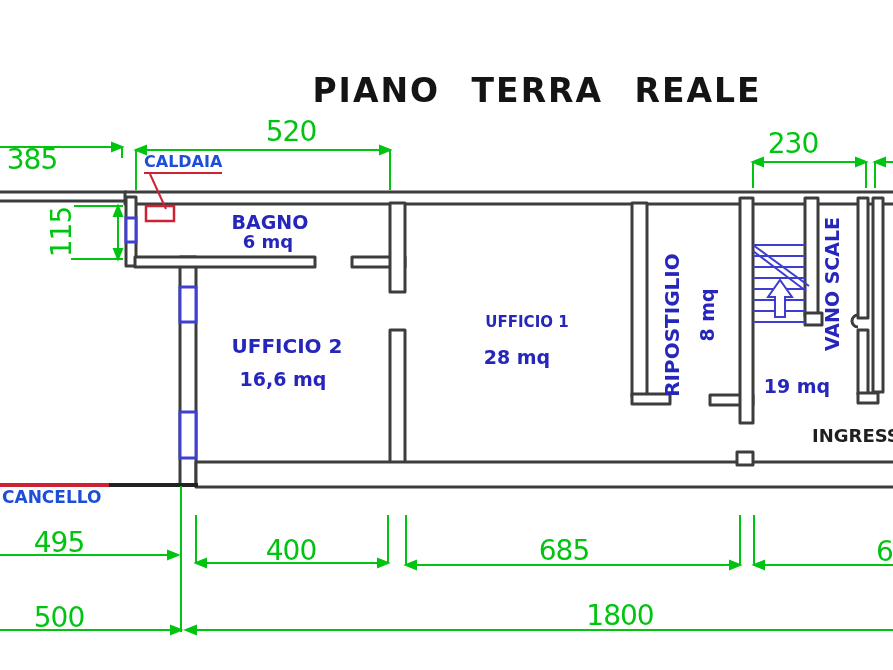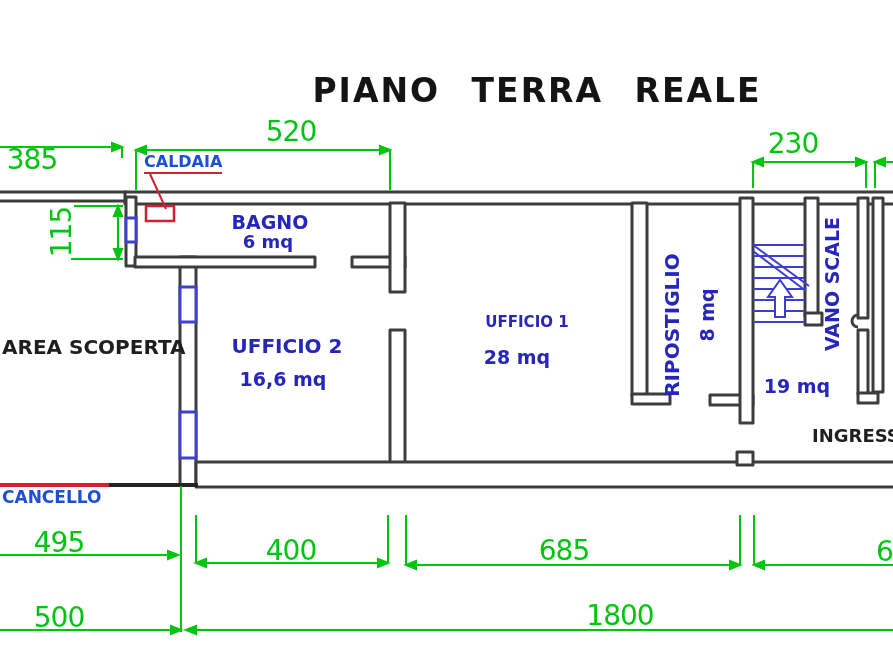--- a/index.html
+++ b/index.html
@@ -141,21 +141,20 @@
   <div class="lbl green ctr" style="left:243px;top:117px;margin-left:48px;">520</div>
   <div class="lbl green ctr" style="left:793px;top:129px;">230</div>
   <div class="lbl green rot" style="left:62px;top:232px;">115</div>
   <div class="lbl green ctr" style="left:59px;top:528px;">495</div>
   <div class="lbl green ctr" style="left:291px;top:536px;">400</div>
   <div class="lbl green ctr" style="left:564px;top:536px;">685</div>
   <div class="lbl green" style="left:876px;top:537px;">6</div>
   <div class="lbl green ctr" style="left:59px;top:603px;">500</div>
   <div class="lbl green ctr" style="left:620px;top:601px;">1800</div>
 
-  <div class="lbl black-lbl" style="left:2px;top:337px;font-size:20px;">AREA SCOPERTA</div>
 
   <div class="lbl blue ctr" style="left:270px;top:213px;font-size:19px;">BAGNO</div>
   <div class="lbl blue ctr" style="left:268px;top:233px;font-size:18px;">6 mq</div>
 
   <div class="lbl blue ctr" style="left:287px;top:336px;font-size:20px;">UFFICIO 2</div>
   <div class="lbl blue ctr" style="left:283px;top:370px;font-size:19px;">16,6 mq</div>
 
   <div class="lbl blue ctr" style="left:527px;top:315px;font-size:15px;">UFFICIO 1</div>
   <div class="lbl blue ctr" style="left:517px;top:348px;font-size:19px;">28 mq</div>
 

